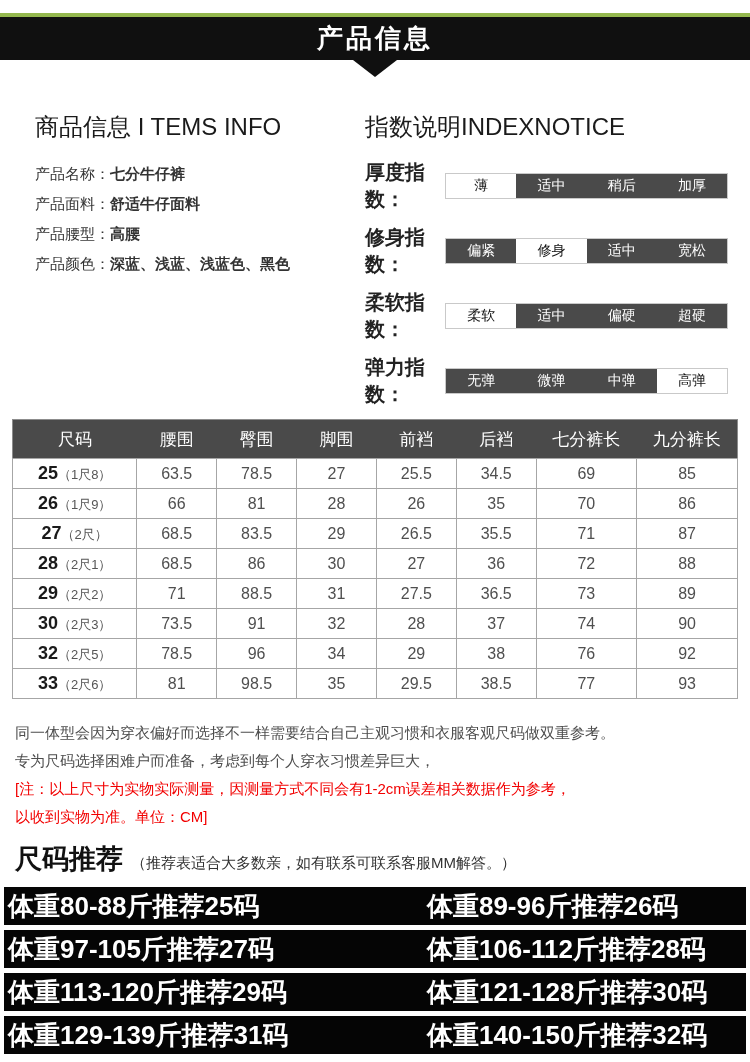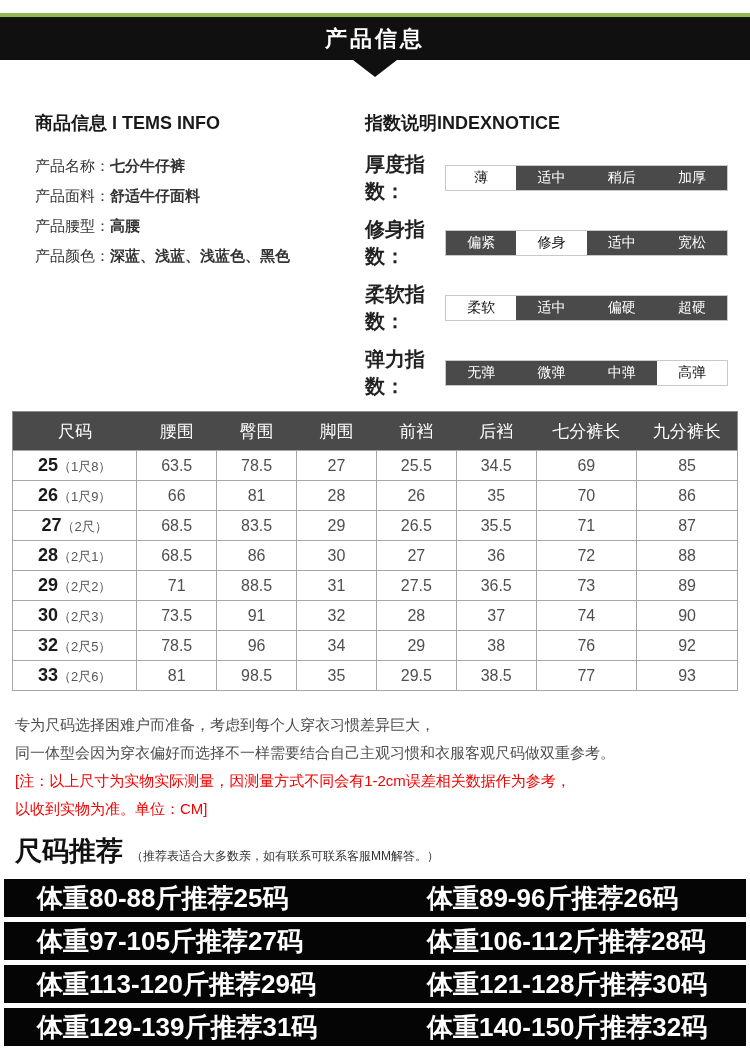--- a/index.html
+++ b/index.html
@@ -7,29 +7,29 @@
     width:750px;height:1062px;overflow:hidden;background:#fff;
     font-family:"Liberation Sans","DejaVu Sans",sans-serif;
     -webkit-font-smoothing:antialiased;
   }
   .page{width:750px;height:1062px;position:relative;background:#fff;}
 
   
   .green-line{margin-top:13px;height:4px;width:100%;background:var(--accent-green,#94b84e);}
   .banner{height:43px;width:100%;background:var(--banner-black,#101010);
     display:flex;align-items:center;justify-content:center;}
-  .banner span{color:#fff;font-size:22px;font-weight:bold;letter-spacing:3px;}
+  .banner span{color:#fff;font-size:26px;font-weight:bold;letter-spacing:3px;}
   .banner-arrow{width:0;height:0;margin:0 auto;
     border-left:22px solid transparent;border-right:22px solid transparent;
     border-top:17px solid var(--banner-black,#101010);}
 
   
   .info-section{display:flex;padding:34px 22px 0 35px;box-sizing:border-box;}
   .items-info{width:330px;flex:none;}
-  .panel-heading{font-size:18px;font-weight:bold;color:#1a1a1a;margin:0 0 16px 0;}
+  .panel-heading{font-size:24px;font-weight:normal;color:#1a1a1a;margin:0 0 16px 0;}
   .info-row{font-size:15px;color:#333;line-height:30px;white-space:nowrap;}
   .info-label{color:#333;}
   .info-value{color:#333;font-weight:bold;}
 
   .index-notice{flex:1;}
   .index-row{display:flex;align-items:center;margin-bottom:11px;}
   .index-label{font-size:20px;font-weight:bold;color:#222;width:80px;flex:none;}
   .index-bar{flex:1;display:flex;height:24px;border:1px solid #c9c9c9;background:#fff;}
   .index-bar .seg{flex:1;display:flex;align-items:center;justify-content:center;
     background:var(--dark-gray,#4a4a4a);color:#fff;font-size:14px;}
@@ -51,26 +51,26 @@
   .size-note{font-size:13px;color:#555;}
 
   
   .notes{margin:20px 0 0 15px;font-size:15px;line-height:28px;}
   .notes .gray{color:#4d4d4d;margin:0;}
   .notes .red{color:var(--note-red,#f20000);margin:0;}
 
   
   .rec-header{margin:10px 0 10px 15px;display:flex;align-items:baseline;}
   .rec-title{font-size:27px;font-weight:bold;color:#111;}
-  .rec-sub{font-size:12px;color:#333;margin-left:8px;}
+  .rec-sub{font-size:15px;color:#333;margin-left:8px;}
   .rec-bars{padding:0 4px;}
   .rec-bar{height:38px;background:#050505;margin-bottom:5px;
     display:grid;grid-template-columns:57% 43%;align-items:center;}
   .rec-bar span{color:#fff;font-size:26px;font-weight:bold;white-space:nowrap;}
-  .rec-left{padding-left:33px;}
+  .rec-left{padding-left:4px;}
   .rec-right{padding-left:0;}
 </style>
 </head>
 <body>
 
 <div class="page">
 
   <div class="green-line"></div>
 
   <div class="banner">
@@ -223,22 +223,22 @@
           <td>35</td>
           <td>29.5</td>
           <td>38.5</td>
           <td>77</td>
           <td>93</td>
         </tr>
       </tbody>
   </table>
 
   <div class="notes">
+    <p class="gray">同一体型会因为穿衣偏好而选择不一样需要结合自己主观习惯和衣服客观尺码做双重参考。</p>
     <p class="gray">专为尺码选择困难户而准备，考虑到每个人穿衣习惯差异巨大，</p>
-    <p class="gray">同一体型会因为穿衣偏好而选择不一样需要结合自己主观习惯和衣服客观尺码做双重参考。</p>
     <p class="red">[注：以上尺寸为实物实际测量，因测量方式不同会有1-2cm误差相关数据作为参考，</p>
     <p class="red">以收到实物为准。单位：CM]</p>
   </div>
 
   <div class="rec-header">
     <span class="rec-title">尺码推荐</span>
     <span class="rec-sub">（推荐表适合大多数亲，如有联系可联系客服MM解答。）</span>
   </div>
 
   <div class="rec-bars" id="rec-bars">

